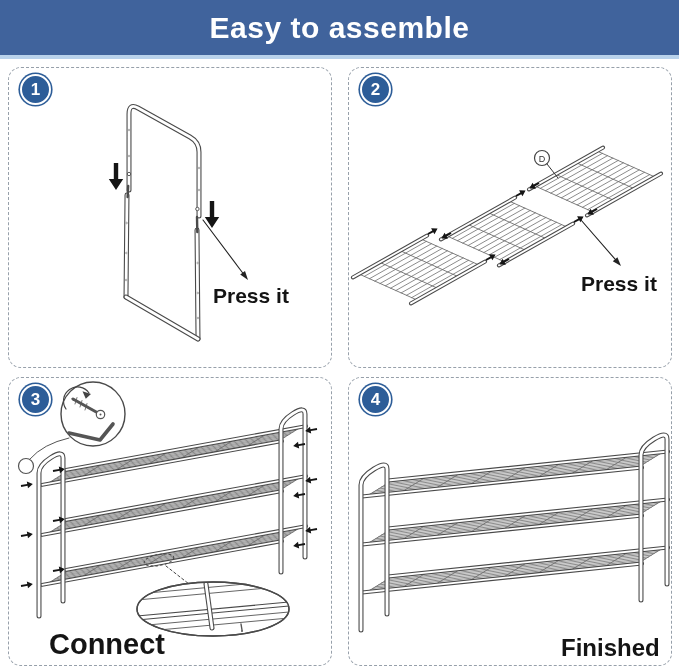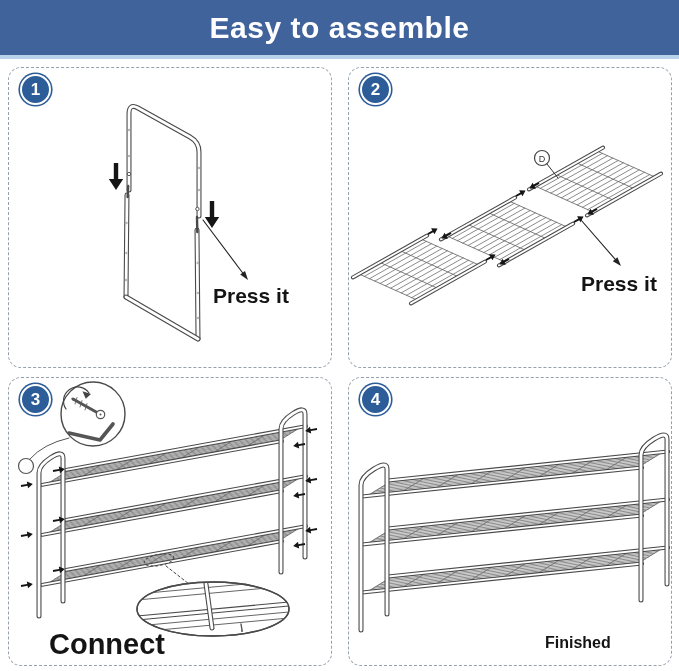--- a/index.html
+++ b/index.html
@@ -16,21 +16,21 @@
   .p4{left:348px;top:377px;width:322px;height:287px;}
   .panel svg{position:absolute;left:0;top:0;width:100%;height:100%;}
   .badge{position:absolute;left:11px;top:6px;width:27px;height:27px;border-radius:50%;
          background:#2d5d98;border:2px solid #fff;box-shadow:0 0 0 1.6px #2d5d98;
          color:#fff;font-weight:bold;font-size:17px;display:flex;align-items:center;
          justify-content:center;z-index:2;}
   .lbl{position:absolute;color:#141414;font-weight:bold;z-index:2;white-space:nowrap;}
   .press1{left:204px;top:216px;font-size:21px;}
   .press2{left:232px;top:204px;font-size:21px;}
   .connect{left:40px;top:250px;font-size:29px;}
-  .finished{left:196px;top:256px;font-size:16px;}
+  .finished{left:212px;top:256px;font-size:24px;}
 </style>
 </head>
 <body>
 
 <div class="page">
   <header class="banner" style="background: rgb(64, 99, 156);">
     <h1>Easy to assemble</h1>
   </header>
   <div class="strip" style="background: rgb(185, 210, 235);"></div>
 

